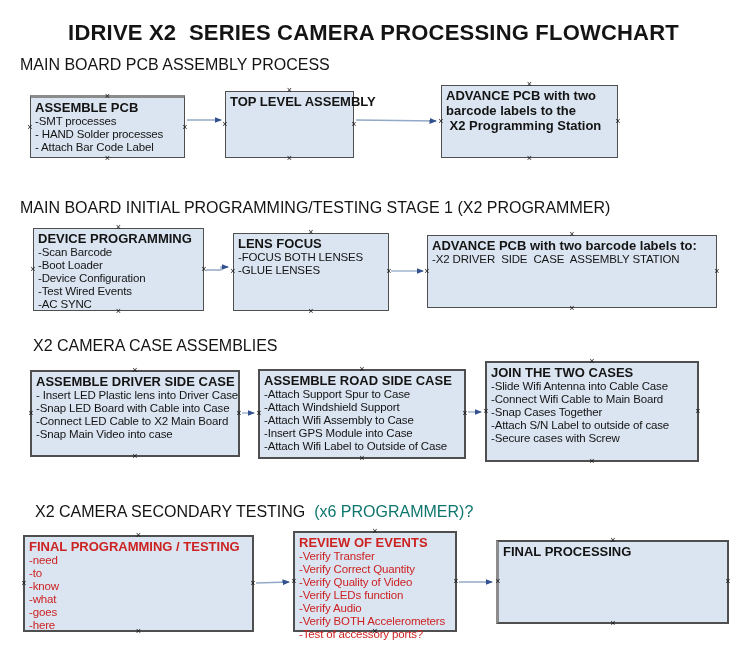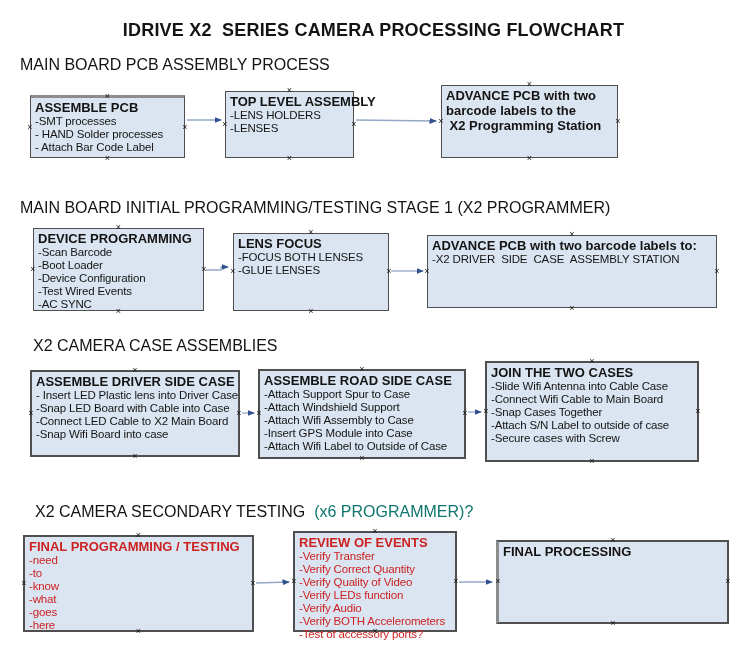--- a/index.html
+++ b/index.html
@@ -1,20 +1,20 @@
 <!DOCTYPE html>
 <html><head>
 <meta charset="utf-8">
 <style>
   html,body{margin:0;padding:0;background:#fff;}
   .canvas{position:relative;width:747px;height:662px;background:#ffffff;
           font-family:"Liberation Sans",sans-serif;color:#141414;overflow:hidden;}
 
   .title{position:absolute;top:20px;left:0;width:747px;text-align:center;
-         font-size:18px;font-weight:bold;letter-spacing:0.2px;white-space:pre;}
+         font-size:22px;font-weight:bold;letter-spacing:0.2px;white-space:pre;}
 
   .sec-header{position:absolute;font-size:16px;font-weight:normal;white-space:pre;}
   .s1{left:20px;top:56px;}
   .s2{left:20px;top:199px;text-align:right;}
   .s3{left:33px;top:337px;}
   .s4{left:35px;top:503px;}
   .red-text{color:#0f766e;}
 
   .box{position:absolute;background:#dbe5f1;border:1px solid #4f4f4f;
        padding:2px 4px;box-sizing:border-box;}
@@ -64,24 +64,20 @@
         <div class="box-line">- HAND Solder processes</div>
         <div class="box-line">- Attach Bar Code Label</div>
       </div>
   <i class="handle h-top">×</i>
       <i class="handle h-bottom">×</i>
       <i class="handle h-left">×</i>
       <i class="handle h-right">×</i>
     </div>
   <div class="box a2">
     <div class="box-title">TOP LEVEL ASSEMBLY</div>
-    <div class="box-lines">
-        <div class="box-line">-LENS HOLDERS</div>
-        <div class="box-line">-LENSES</div>
-      </div>
   <i class="handle h-top">×</i>
       <i class="handle h-bottom">×</i>
       <i class="handle h-left">×</i>
       <i class="handle h-right">×</i>
     </div>
   <div class="box a3">
     <div class="box-title">ADVANCE PCB with two
 barcode labels to the
  X2 Programming Station</div>
     <div class="box-lines"></div>
@@ -126,21 +122,21 @@
       <i class="handle h-left">×</i>
       <i class="handle h-right">×</i>
     </div>
 
   <div class="box c1">
     <div class="box-title">ASSEMBLE DRIVER SIDE CASE</div>
     <div class="box-lines">
         <div class="box-line">- Insert LED Plastic lens into Driver Case</div>
         <div class="box-line">-Snap LED Board with Cable into Case</div>
         <div class="box-line">-Connect LED Cable to X2 Main Board</div>
-        <div class="box-line">-Snap Wifi Board into case</div>
+        <div class="box-line">-Snap Main Video into case</div>
       </div>
   <i class="handle h-top">×</i>
       <i class="handle h-bottom">×</i>
       <i class="handle h-left">×</i>
       <i class="handle h-right">×</i>
     </div>
   <div class="box c2">
     <div class="box-title">ASSEMBLE ROAD SIDE CASE</div>
     <div class="box-lines">
         <div class="box-line">-Attach Support Spur to Case</div>

